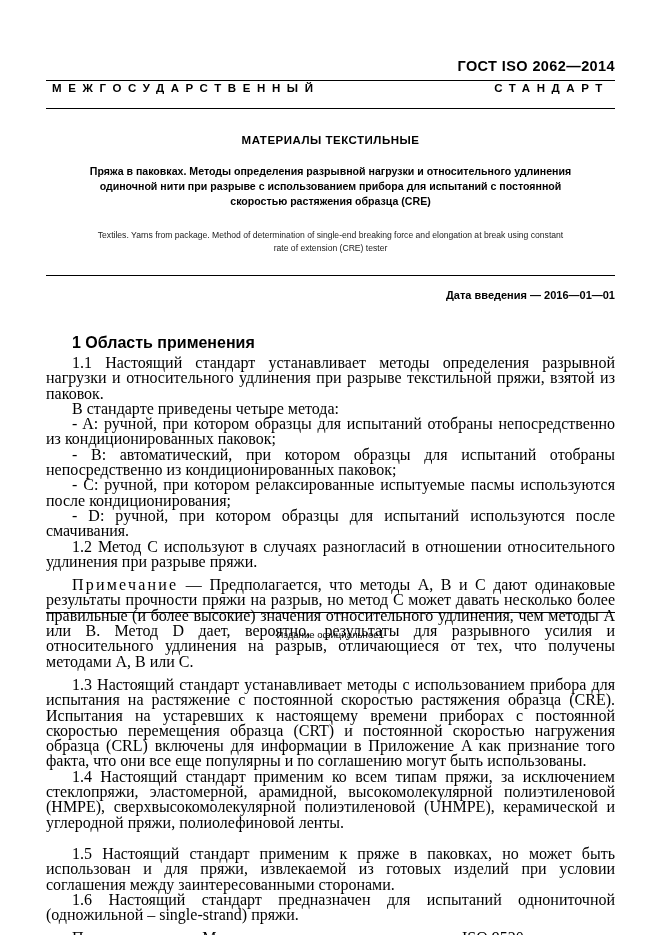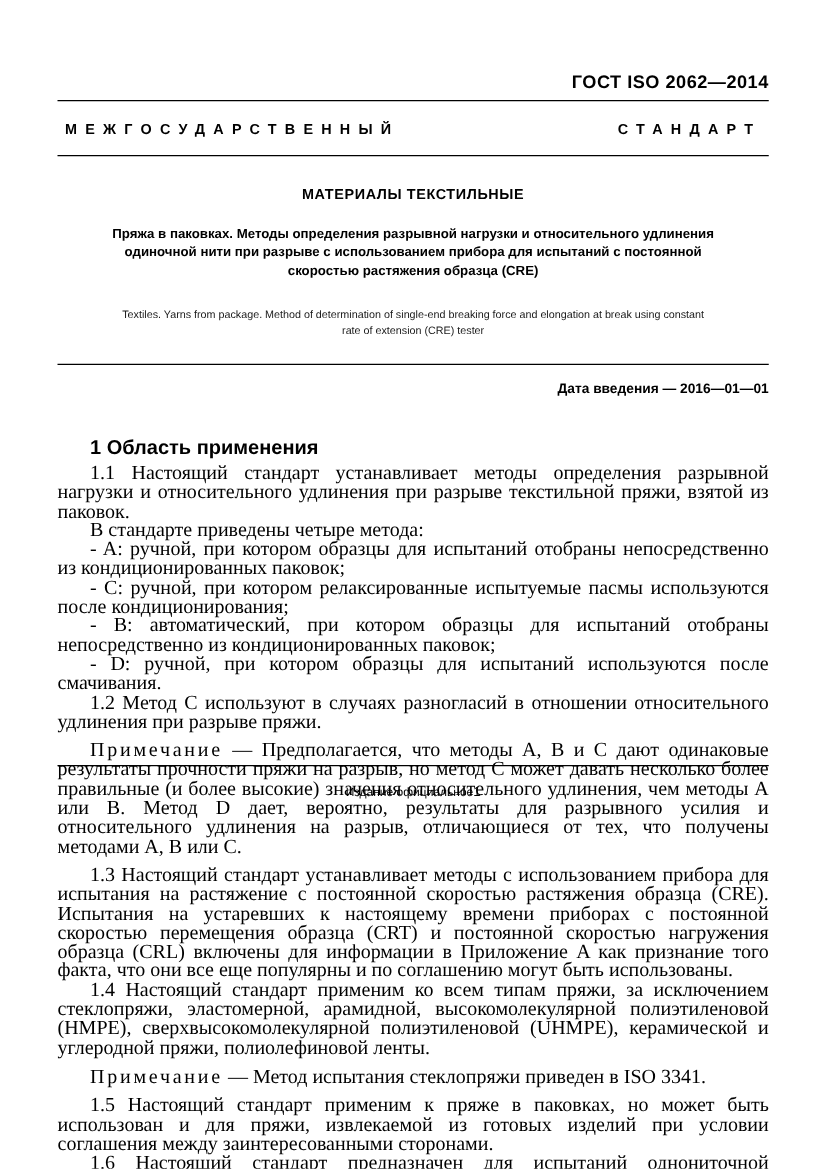--- a/index.html
+++ b/index.html
@@ -29,21 +29,21 @@
     font-weight: bold;
     font-size: 14.5px;
     letter-spacing: 0.4px;
     margin-top: 58px;
   }
   .rule-top {
     border-bottom: 1px solid #000;
     margin-top: 6px;
   }
   .interstate-line {
-    margin-top: 17px;
+    margin-top: 1px;
     font-family: "Liberation Sans", sans-serif;
     font-size: 11.5px;
     font-weight: bold;
     display: flex;
     justify-content: space-between;
     padding: 0 6px 0 6px;
   }
   .interstate-line .word1 {
     letter-spacing: 6.6px;
   }
@@ -156,34 +156,33 @@
 
   <div class="rule-under-title"></div>
   <div class="date-line">Дата введения — 2016—01—01</div>
 
   <div class="section-heading">1 Область применения</div>
 
   <div class="body-text">
     <p>1.1 Настоящий стандарт устанавливает методы определения разрывной нагрузки и относительного удлинения при разрыве текстильной пряжи, взятой из паковок.</p>
     <p>В стандарте приведены четыре метода:</p>
     <p>- A: ручной, при котором образцы для испытаний отобраны непосредственно из кондиционированных паковок;</p>
+    <p>- B: автоматический, при котором образцы для испытаний отобраны непосредственно из кондиционированных паковок;</p>
     <p>- C: ручной, при котором релаксированные испытуемые пасмы используются после кондиционирования;</p>
-    <p>- B: автоматический, при котором образцы для испытаний отобраны непосредственно из кондиционированных паковок;</p>
     <p>- D: ручной, при котором образцы для испытаний используются после смачивания.</p>
     <p>1.2 Метод C используют в случаях разногласий в отношении относительного удлинения при разрыве пряжи.</p>
 
     <div class="spacer-sm"></div>
     <p class="note"><span class="note-label">Примечание</span> <span>— Предполагается, что методы A, B и C дают одинаковые результаты прочности пряжи на разрыв, но метод C может давать несколько более правильные (и более высокие) значения относительного удлинения, чем методы A или B. Метод D дает, вероятно, результаты для разрывного усилия и относительного удлинения на разрыв, отличающиеся от тех, что получены методами A, B или C.</span></p>
     <div class="spacer-sm"></div>
 
     <p>1.3 Настоящий стандарт устанавливает методы с использованием прибора для испытания на растяжение с постоянной скоростью растяжения образца (CRE). Испытания на устаревших к настоящему времени приборах с постоянной скоростью перемещения образца (CRT) и постоянной скоростью нагружения образца (CRL) включены для информации в Приложение A как признание того факта, что они все еще популярны и по соглашению могут быть использованы.</p>
     <p>1.4 Настоящий стандарт применим ко всем типам пряжи, за исключением стеклопряжи, эластомерной, арамидной, высокомолекулярной полиэтиленовой (HMPE), сверхвысокомолекулярной полиэтиленовой (UHMPE), керамической и углеродной пряжи, полиолефиновой ленты.</p>
 
     <div class="spacer-sm"></div>
-    <p class="note"><span class="note-label">Примечание</span> <span>— Метод испытания стеклопряжи приведен в ISO 3341.</span></p>
     <div class="spacer-sm"></div>
 
     <p>1.5 Настоящий стандарт применим к пряже в паковках, но может быть использован и для пряжи, извлекаемой из готовых изделий при условии соглашения между заинтересованными сторонами.</p>
     <p>1.6 Настоящий стандарт предназначен для испытаний однониточной (одножильной – single-strand) пряжи.</p>
 
     <div class="spacer-sm"></div>
     <p class="note"><span class="note-label">Примечание</span> <span>— Метод испытания в пасме приведен в ISO 9520.</span></p>
   </div>
 
   <div class="footer-rule"></div>

